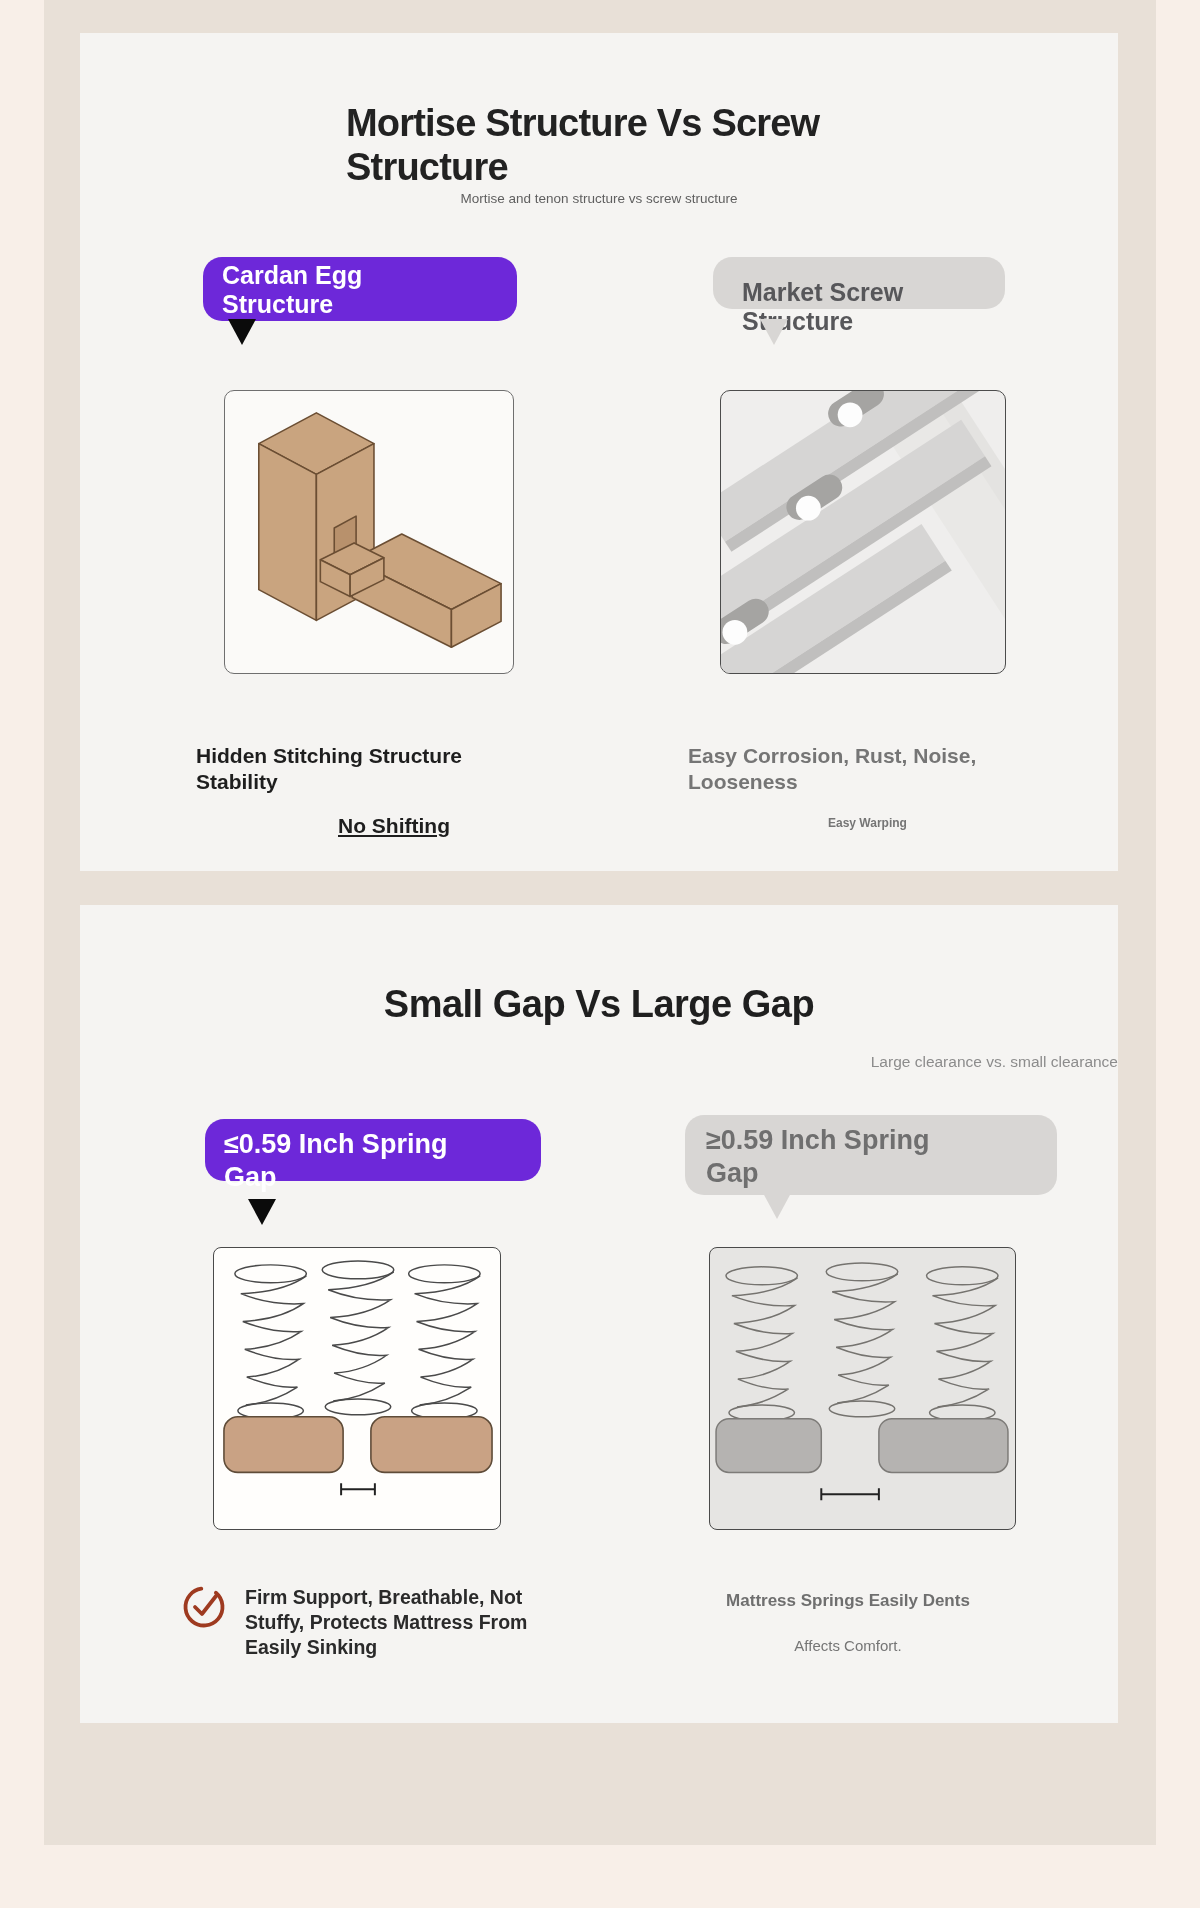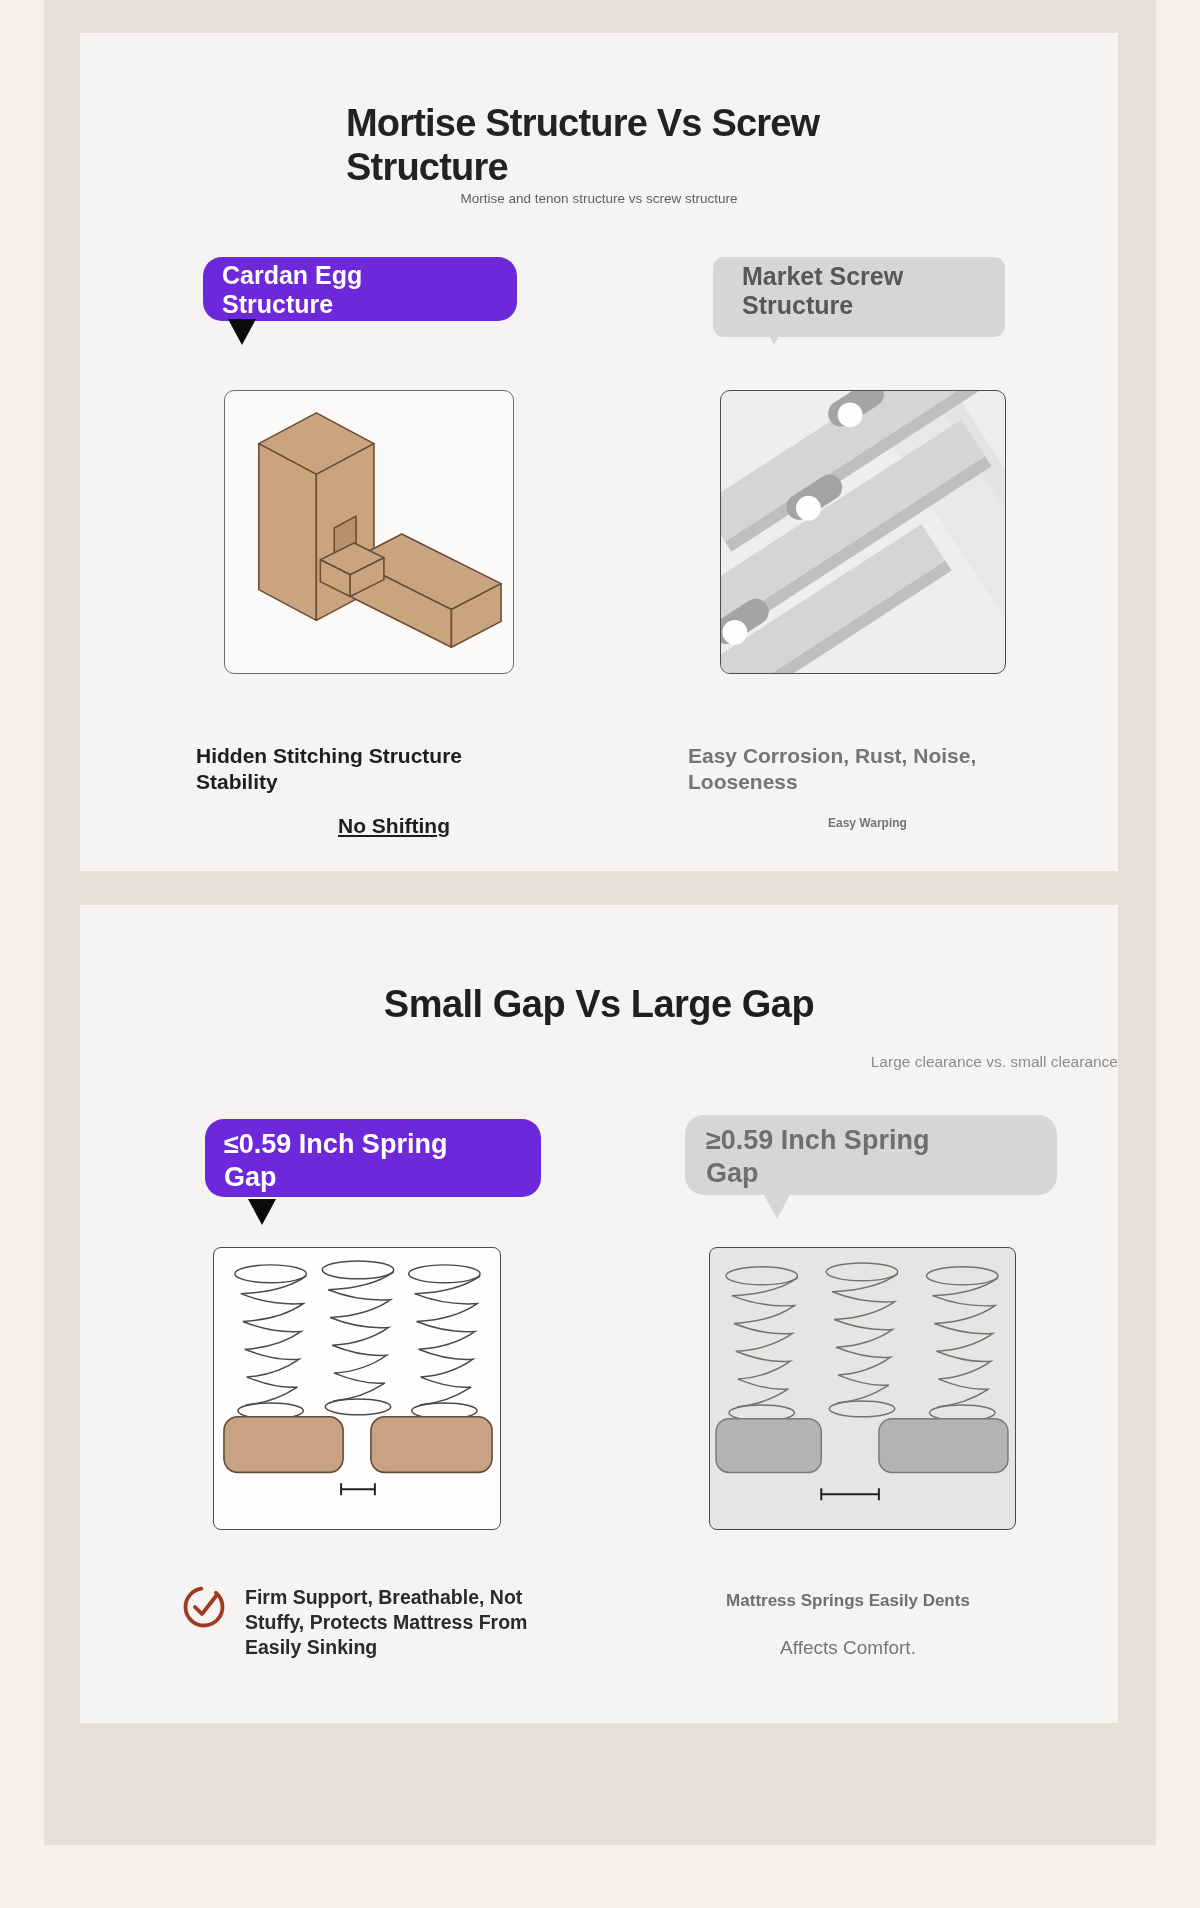--- a/index.html
+++ b/index.html
@@ -54,24 +54,24 @@
   .tail{
     position:absolute;width:0;height:0;
     border-left:14px solid transparent;
     border-right:14px solid transparent;
   }
   .tail-black{border-top:26px solid #0b0b0b;}
   .tail-gray{border-top:26px solid #d8d6d4;}
 
   .lbl-cardan{left:123px;top:224px;width:314px;height:64px;padding:4px 0 0 19px;font-size:25px;line-height:29px;}
   .tail-cardan{left:148px;top:286px;}
-  .lbl-market{left:633px;top:224px;width:292px;height:80px;padding:5px 0 0 29px;font-size:25px;line-height:29px;border-radius:11px;}
+  .lbl-market{left:633px;top:224px;width:292px;height:52px;padding:21px 0 0 29px;font-size:25px;line-height:29px;}
   .tail-market{left:680px;top:286px;}
 
-  .lbl-smallgap{left:125px;top:214px;width:336px;height:78px;padding:9px 0 0 19px;font-size:27px;line-height:33px;}
+  .lbl-smallgap{left:125px;top:214px;width:336px;height:62px;padding:9px 0 0 19px;font-size:27px;line-height:33px;}
   .tail-smallgap{left:168px;top:294px;}
   .lbl-largegap{left:605px;top:210px;width:372px;height:80px;padding:9px 0 0 21px;font-size:27px;line-height:33px;color:#6f6f6f;}
   .tail-largegap{left:683px;top:288px;}
 
   
   .imgbox{
     position:absolute;box-sizing:border-box;border-radius:10px;
     overflow:hidden;
   }
   .box-mortise{left:144px;top:357px;width:290px;height:284px;background:#fbfaf8;border:1.5px solid #6f6f6f;}
@@ -84,21 +84,21 @@
   .cap{position:absolute;font-weight:700;}
   .cap-dark{color:#1e1e1e;}
   .cap-hidden{left:116px;top:710px;width:300px;font-size:21px;line-height:26px;}
   .cap-noshift{left:258px;top:781px;font-size:21px;text-decoration:underline;}
   .cap-corrosion{left:608px;top:710px;width:320px;font-size:21px;line-height:26px;color:#757575;}
   .cap-warping{left:748px;top:783px;font-size:12px;color:#757575;}
 
   .check-icon{position:absolute;left:101px;top:679px;width:46px;height:46px;}
   .cap-firm{left:165px;top:680px;width:306px;font-size:19.5px;line-height:25px;color:#2a2a2a;}
   .cap-dents{left:598px;top:686px;width:340px;text-align:center;font-size:17px;color:#6f6f6f;}
-  .cap-comfort{left:598px;top:732px;width:340px;text-align:center;font-size:19px;font-weight:400;color:#757575;}
+  .cap-comfort{left:598px;top:732px;width:340px;text-align:center;font-size:15px;font-weight:400;color:#757575;}
 </style>
 </head>
 <body>
 
 <div class="page">
   <div class="panel"></div>
 
   <svg width="0" height="0" style="position:absolute">
     <defs>
       <g id="coil" fill="none">

